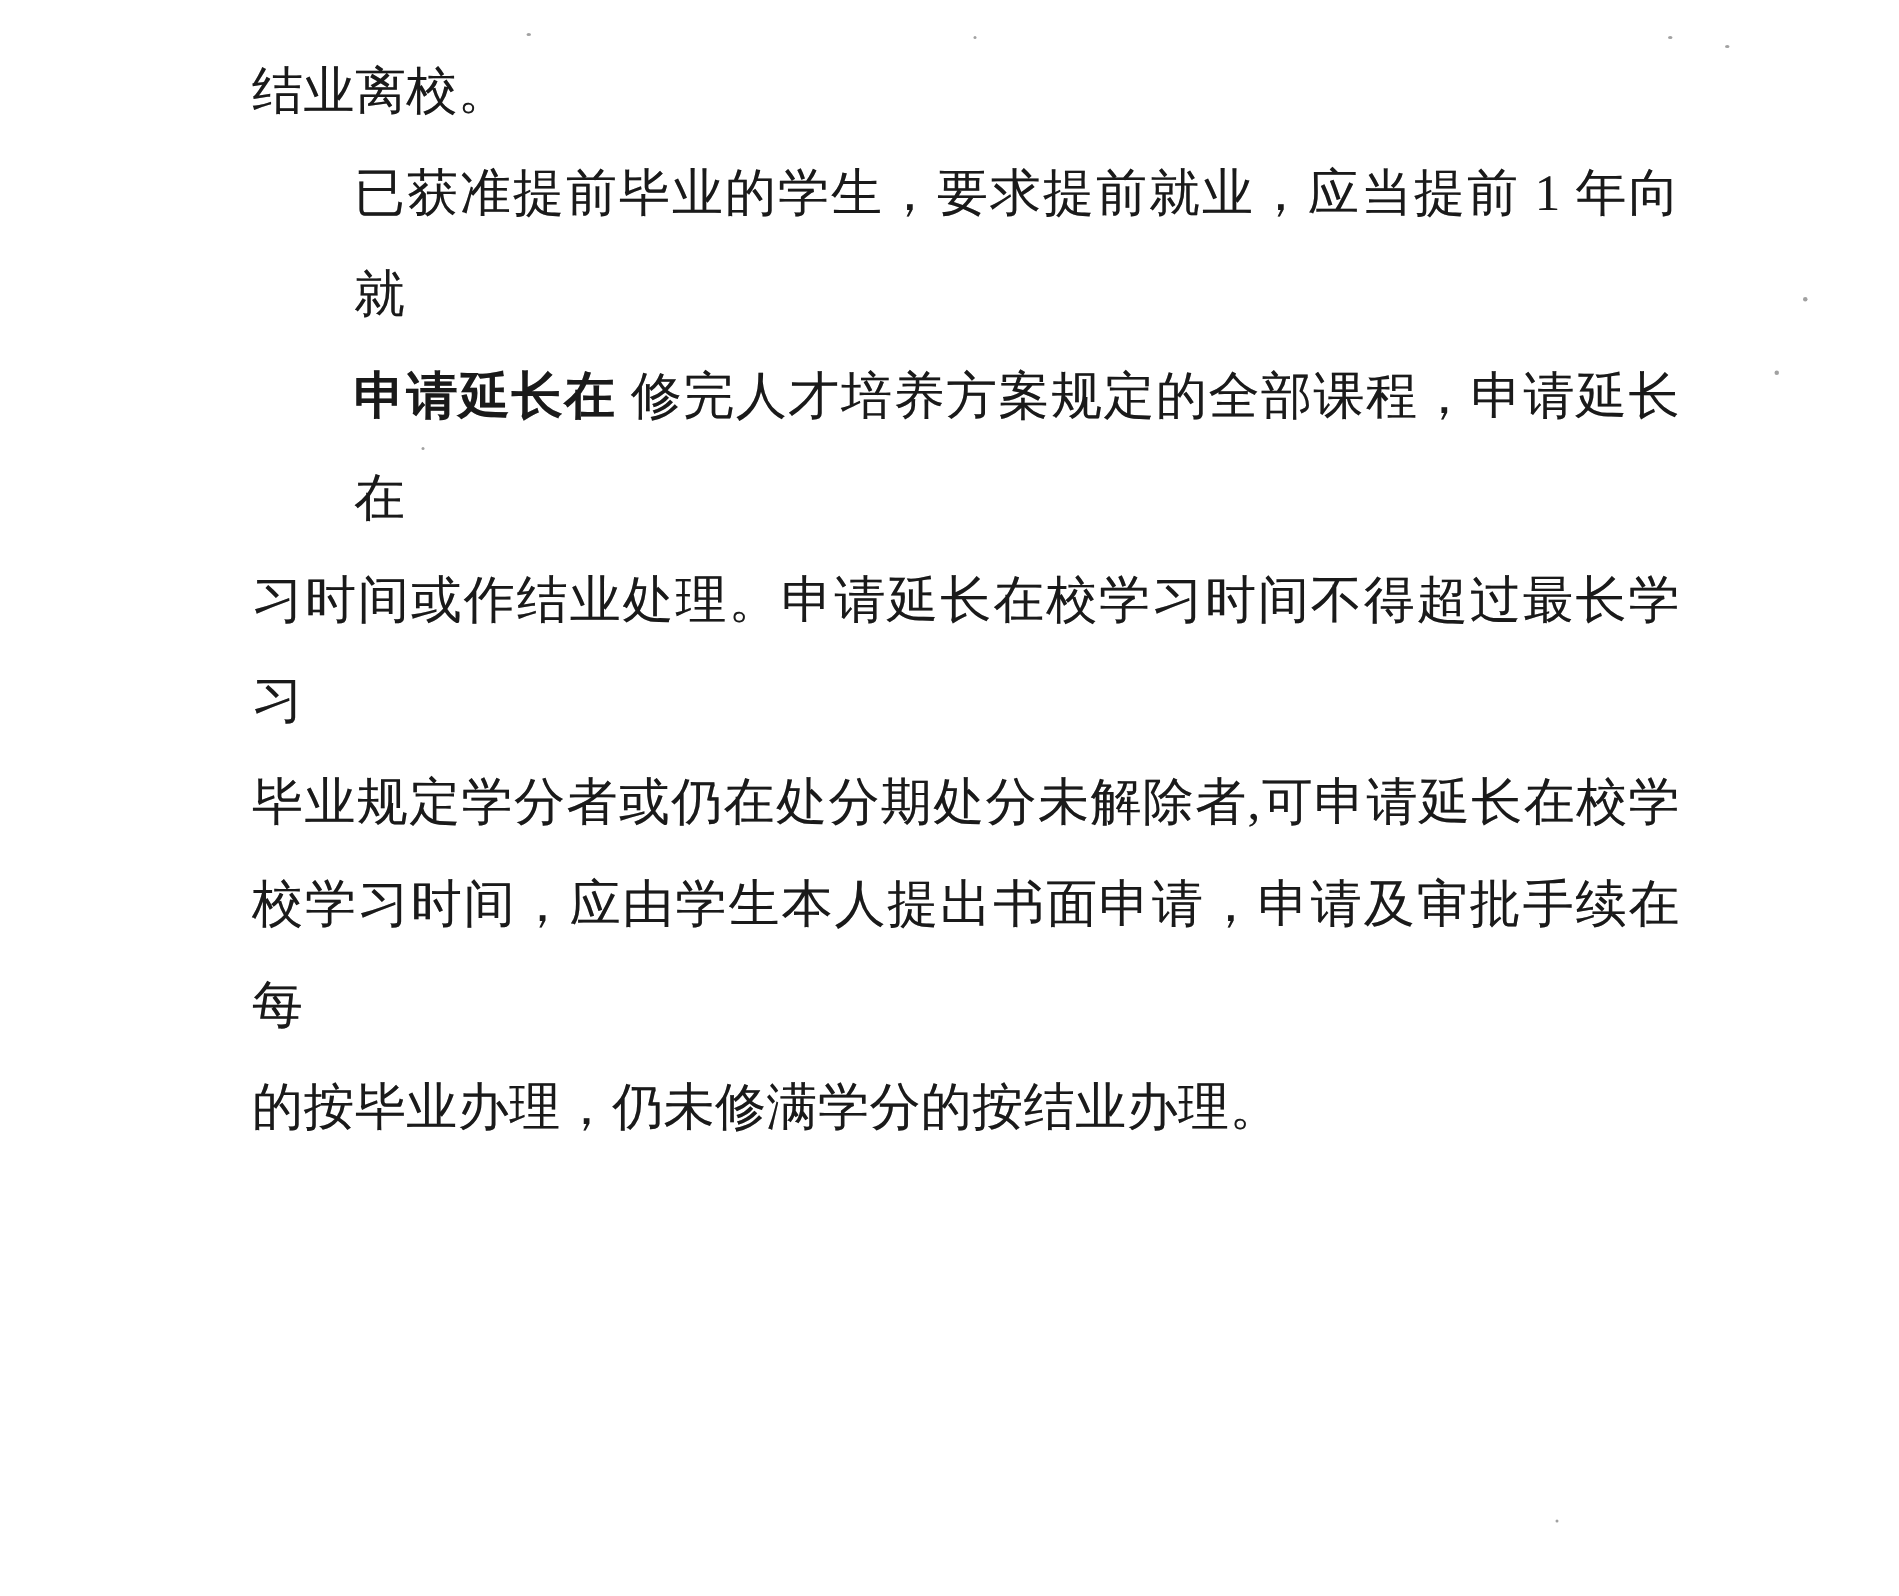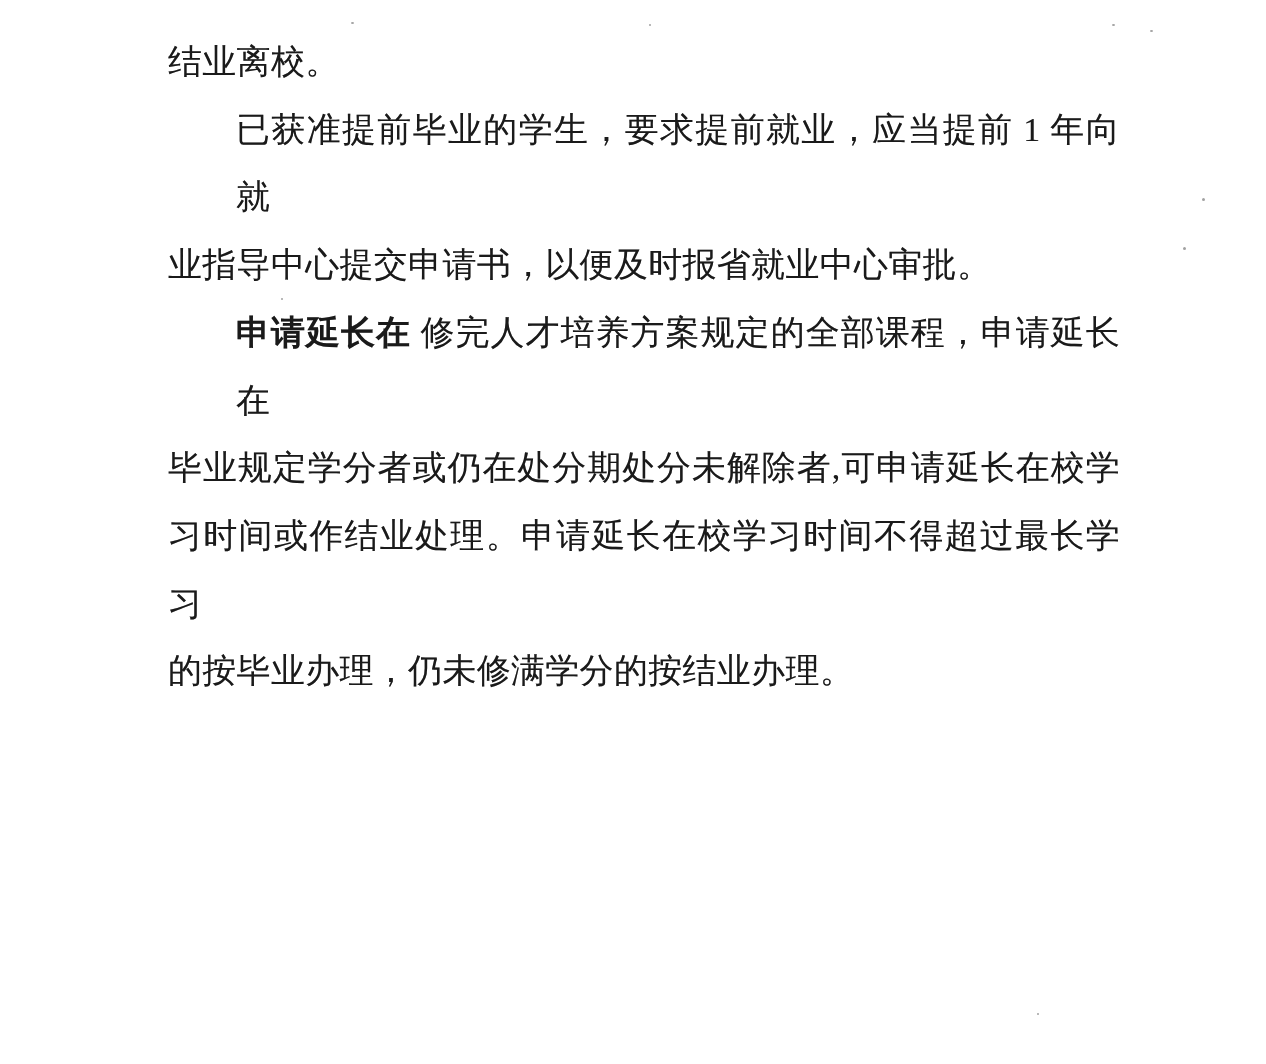--- a/index.html
+++ b/index.html
@@ -54,24 +54,24 @@
     border-radius: 50%;
     opacity: 0.65;
   }
 </style>
 </head>
 <body>
 
 <div class="page">
     <div class="line"><span>结业离校。</span></div>
     <div class="line indent justify"><span>已获准提前毕业的学生，要求提前就业，应当提前 1 年向就</span></div>
-    <div class="line"><span>业指导中心提交申请书，以便及时报省就业中心审批。</span></div>
     <div class="line indent justify"><span class="bold">申请延长在</span><span> 修完人才培养方案规定的全部课程，申请延长在</span></div>
+    <div class="line justify"><span>习时间或作结业处理。申请延长在校学习时间不得超过最长学习</span></div>
     <div class="line justify"><span>毕业规定学分者或仍在处分期处分未解除者,可申请延长在校学</span></div>
-    <div class="line justify"><span>习时间或作结业处理。申请延长在校学习时间不得超过最长学习</span></div>
+    <div class="line justify"><span>校学习时间，应由学生本人提出书面申请，申请及审批手续在每</span></div>
     <div class="line"><span>的按毕业办理，仍未修满学分的按结业办理。</span></div>
   </div>
 
 <div class="speck" style="left:351px; top:22px; width:3px; height:2px;"></div>
 <div class="speck" style="left:649px; top:24px; width:2px; height:2px;"></div>
 <div class="speck" style="left:1112px; top:24px; width:3px; height:2px;"></div>
 <div class="speck" style="left:1150px; top:30px; width:3px; height:2px;"></div>
 <div class="speck" style="left:1202px; top:198px; width:3px; height:3px;"></div>
 <div class="speck" style="left:1183px; top:247px; width:3px; height:3px;"></div>
 <div class="speck" style="left:281px; top:298px; width:2px; height:2px;"></div>

